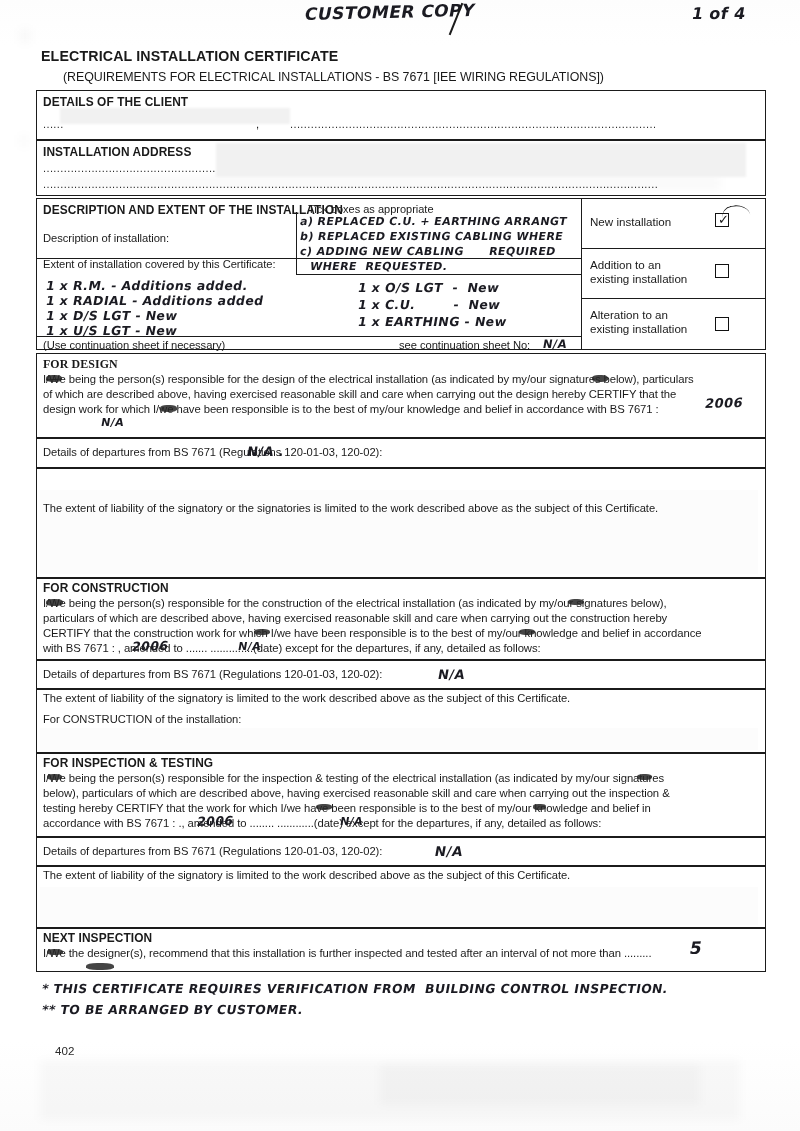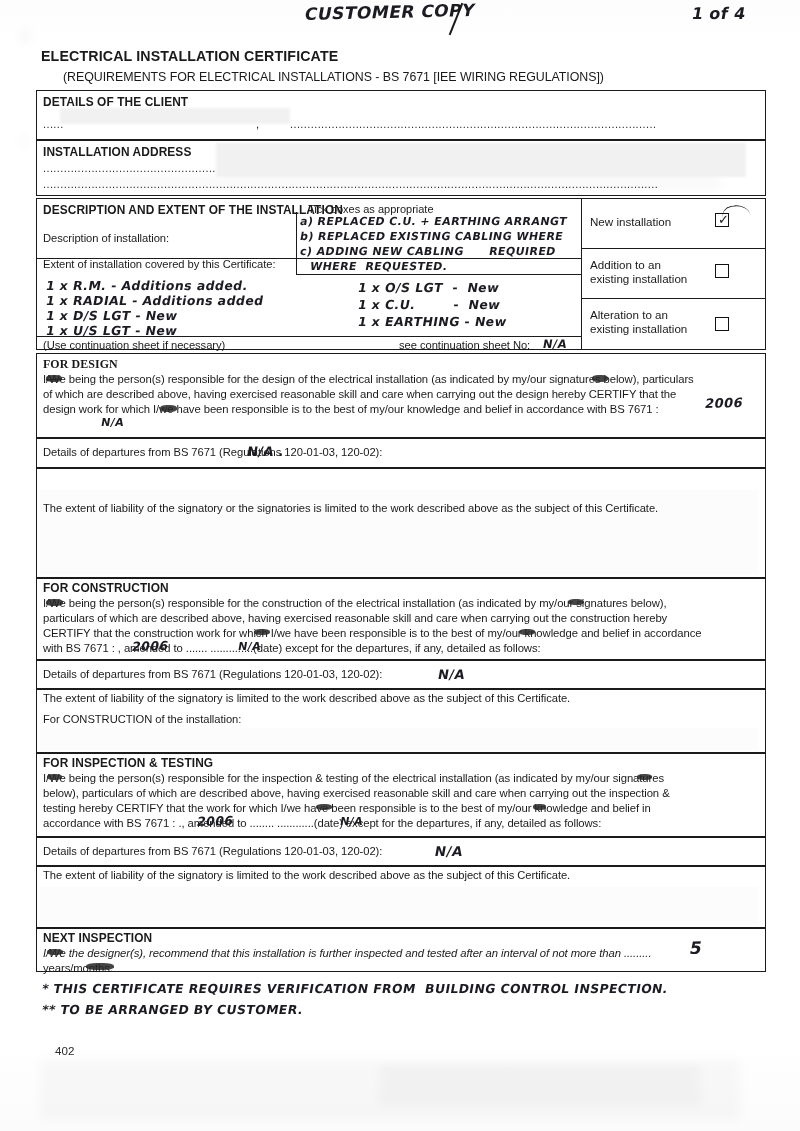--- a/index.html
+++ b/index.html
@@ -320,22 +320,21 @@
   <div class="box" style="left:36px; top:837px; width:730px; height:29px;"></div>
   <div class="small-txt" style="left:43px; top:845px;">Details of departures from BS 7671 (Regulations 120-01-03, 120-02):</div>
   <div class="hw hw-slant" style="position:absolute;left:435px;top:843px;font-size:13.5px;">N/A</div>
 
   <div class="box" style="left:36px; top:866px; width:730px; height:62px;"></div>
   <div class="small-txt" style="left:43px; top:869px;">The extent of liability of the signatory is limited to the work described above as the subject of this Certificate.</div>
   <div class="blank-area" style="left:40px; top:887px; width:718px; height:38px;"></div>
 
   <div class="box" style="left:36px; top:928px; width:730px; height:44px;"></div>
   <div class="sec-head" style="left:43px; top:931px;">NEXT INSPECTION</div>
-  <div class="body-txt" style="left:43px; top:946px; width:712px;font-style:italic;">I/We the designer(s), recommend that this installation is further inspected and tested after an interval of not more than .........</div>
-  <div class="body-txt" style="left:43px; top:961px; width:712px;">years/months.</div>
+  <div class="body-txt" style="left:43px; top:946px; width:712px;">I/We the designer(s), recommend that this installation is further inspected and tested after an interval of not more than .........</div>
   <div class="blob" style="left:47px; top:949px; width:16px; height:6px;"></div>
   <div class="blob" style="left:86px; top:963px; width:28px; height:7px;"></div>
   <div class="hw hw-slant2" style="position:absolute;left:690px;top:938px;font-size:17px;">5</div>
 
   <div class="hw hw-slant" style="position:absolute;left:42px;top:981px;font-size:12.4px;">* THIS CERTIFICATE REQUIRES VERIFICATION FROM  BUILDING CONTROL INSPECTION.</div>
   <div class="hw hw-slant" style="position:absolute;left:42px;top:1002px;font-size:12.4px;">** TO BE ARRANGED BY CUSTOMER.</div>
 
   <div id="page-number">402</div>
 
 </div>

